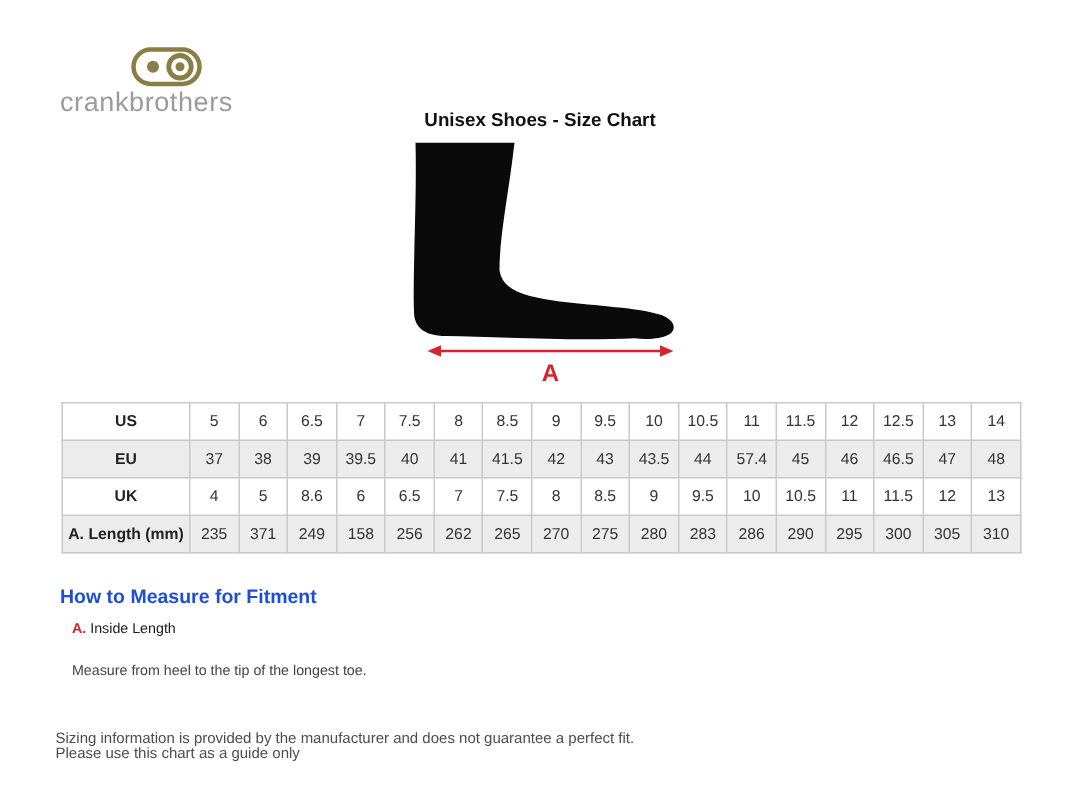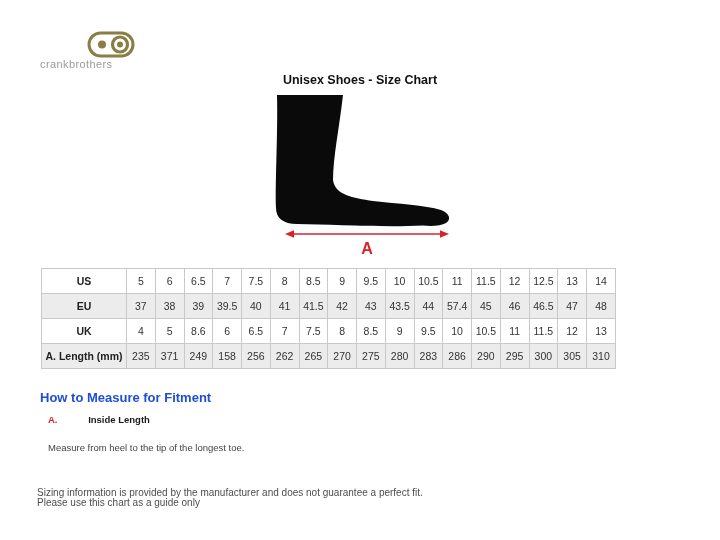--- a/index.html
+++ b/index.html
@@ -5,55 +5,55 @@
   html,body{margin:0;padding:0;background:#ffffff;}
   .page{
     position:relative;width:720px;height:540px;background:#fff;overflow:hidden;
     font-family:"Liberation Sans", sans-serif;color:var(--ink,#1f1f1f);
   }
 
   
   .logo{position:absolute;left:40px;top:30px;width:160px;height:48px;}
   .logo-icon{position:absolute;left:47px;top:1px;width:48px;height:27px;}
   .logo-text{
-    position:absolute;left:0;top:28px;font-size:11px;letter-spacing:.4px;
+    position:absolute;left:0;top:28px;font-size:18px;letter-spacing:.4px;
     color:var(--logo-text,#9b9b9b);font-weight:400;white-space:nowrap;
   }
 
   
   .title{
     position:absolute;left:0;right:0;top:73px;text-align:center;
     font-size:12.5px;font-weight:700;color:#111;
   }
 
   
   .diagram{position:absolute;left:273px;top:95px;width:185px;height:165px;}
   .diagram svg{display:block;}
 
   
   .size-table{
-    position:absolute;left:41px;top:268px;width:575px;height:100px;
+    position:absolute;left:41px;top:268px;width:640px;height:100px;
     border-collapse:collapse;table-layout:fixed;
     font-size:10.5px;color:#333;
   }
   .size-table col.label-col{width:85px;}
   .size-table th,.size-table td{
     border:1px solid var(--table-border,#c9c9c9);
     text-align:center;vertical-align:middle;height:24px;padding:0;
   }
   .size-table th{font-weight:700;color:#222;}
   .size-table tr:nth-child(even){background:var(--table-alt-row,#ececec);}
   .size-table tr:nth-child(odd){background:#ffffff;}
 
   
   .measure{position:absolute;left:40px;top:390px;width:420px;}
   .measure-heading{font-size:13px;font-weight:700;color:#1d4ed8;margin:0 0 9px 0;}
   .measure-item{margin-left:8px;font-size:9.5px;line-height:12px;}
   .measure-letter{color:var(--accent-red,#d8232a);font-weight:700;}
-  .measure-title{font-weight:700;color:#1a1a1a;margin-left:28px;}
+  .measure-title{font-weight:400;color:#1a1a1a;}
   .measure-desc{margin-left:8px;font-size:9.5px;color:#444;margin-top:16px;}
 
   
   .footer{
     position:absolute;left:37px;top:488px;font-size:10px;line-height:10px;color:#4d4d4d;
   }
 </style>
 </head>
 <body>
 

